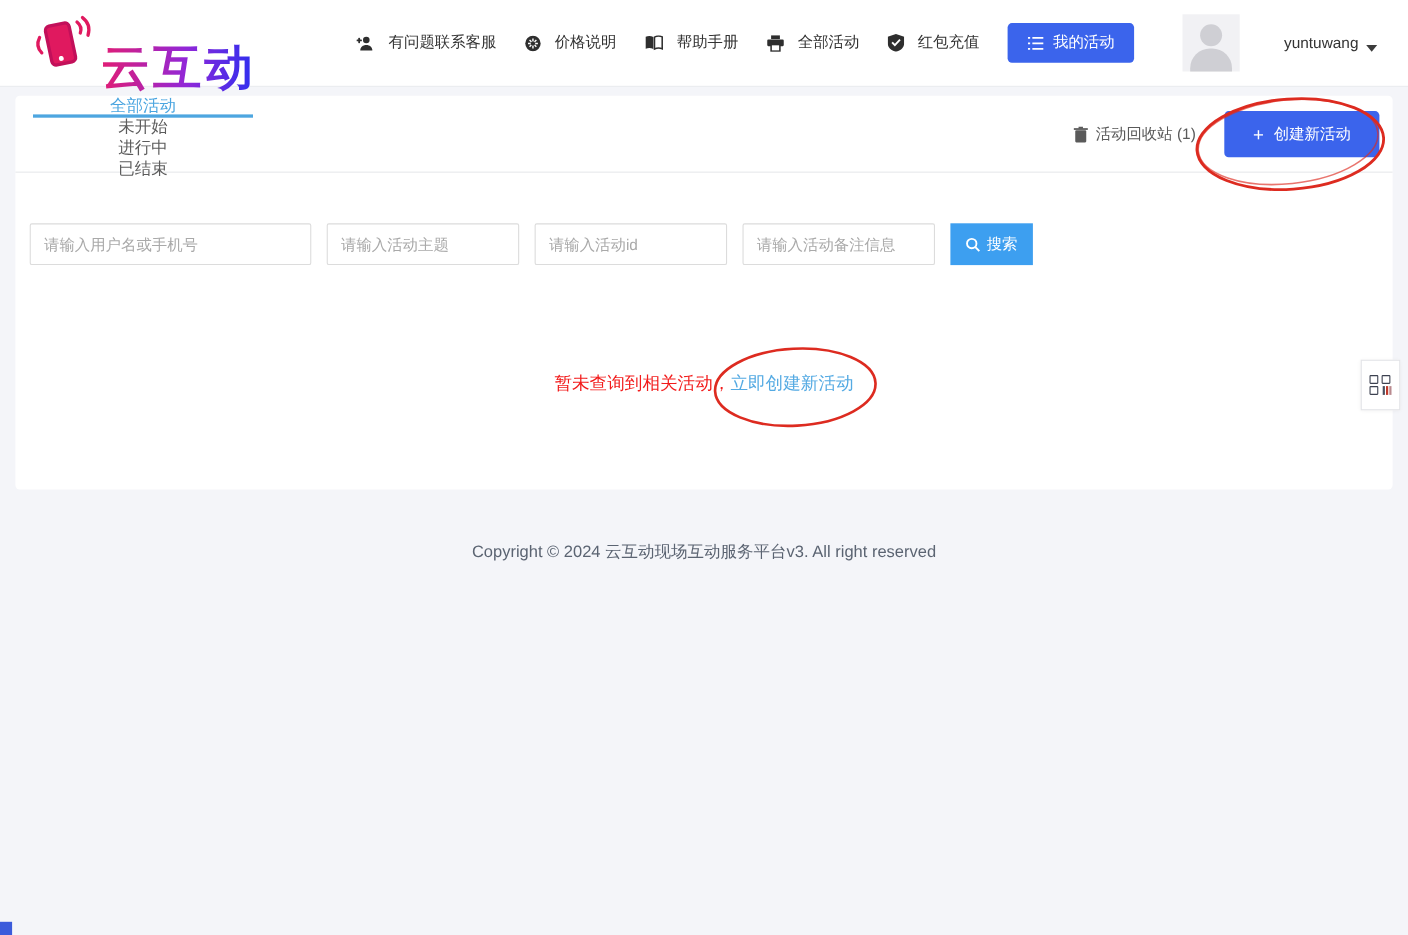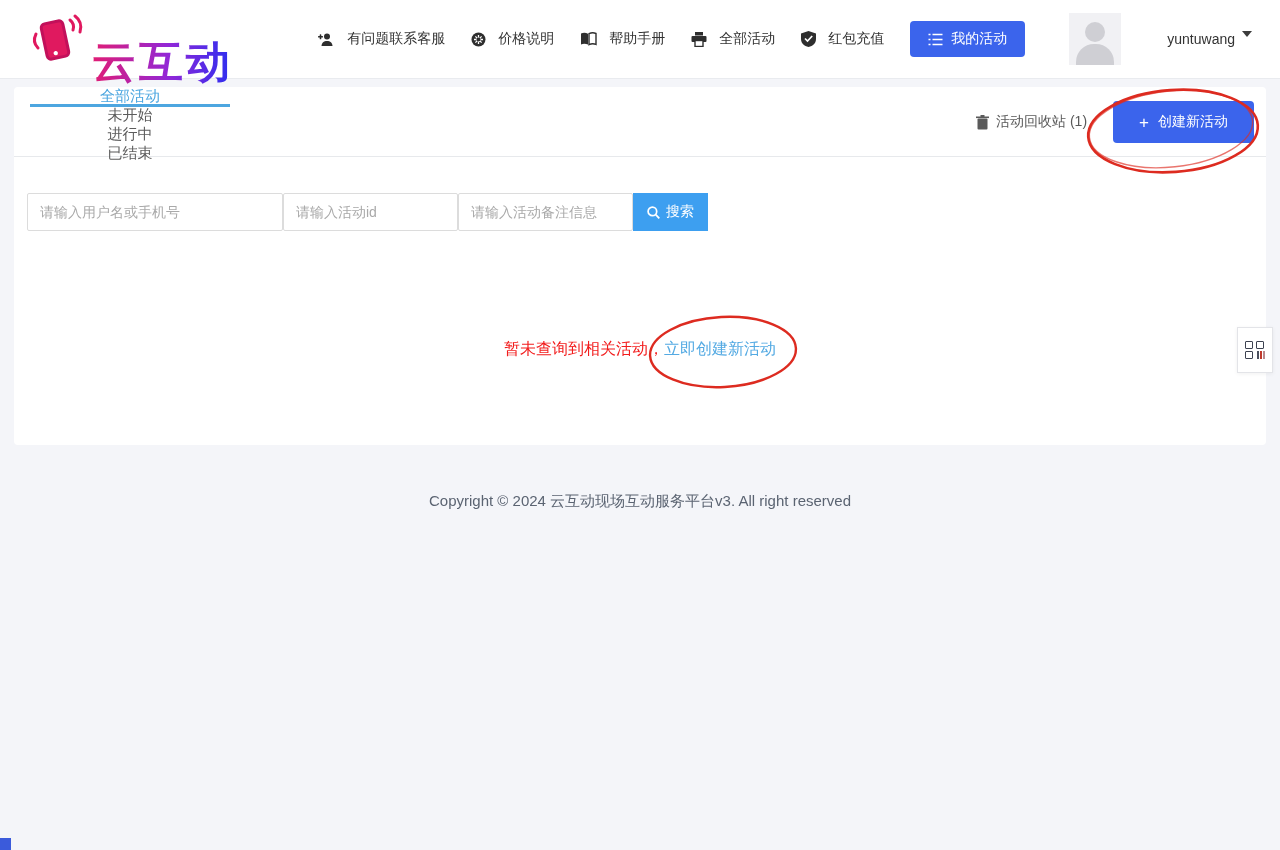--- a/index.html
+++ b/index.html
@@ -14,37 +14,37 @@
                 background:linear-gradient(90deg,#e11d74 0%, #9127d8 55%, #2b2ff0 100%);
                 -webkit-background-clip:text; background-clip:text; color:transparent;margin-top:46px; }
   .nav { margin-left:auto; display:flex; align-items:center; gap:26px; }
   .nav-item { display:flex; align-items:center; gap:12px; font-size:14px; color:#333; cursor:pointer; white-space:nowrap; }
   .nav-item svg { display:block; }
   .btn-primary { display:flex; align-items:center; gap:8px; background:#3b64ec; color:#fff; border:none;
                  border-radius:4px; font-size:14px; padding:9px 18px; cursor:pointer; font-family:inherit; }
   .avatar { width:52px; height:52px; background:#f1f1f4; margin-left:18px; position:relative; overflow:hidden; }
   .avatar .head { position:absolute; left:16px; top:9px; width:20px; height:20px; border-radius:50%; background:#cfcfd4; }
   .avatar .body { position:absolute; left:7px; top:31px; width:38px; height:26px; border-radius:18px 18px 0 0; background:#cfcfd4; }
-  .user { display:flex; align-items:flex-start; gap:7px; margin-left:20px; font-size:14px; color:#333; cursor:pointer; }
+  .user { display:flex; align-items:flex-end; gap:7px; margin-left:14px; font-size:14px; color:#333; cursor:pointer; }
   .caret { width:0; height:0; border-left:5px solid transparent; border-right:5px solid transparent; border-top:6px solid #3c3c3c; }
 
   
   .card { position:absolute; left:14px; top:87px; width:1252px; height:358px; background:#fff; border-radius:4px; }
   .tabbar { position:relative; height:70px; border-bottom:1px solid #e7e9ec; display:flex; align-items:stretch; padding-left:16px;flex-direction:column; }
   .tab { width:200px; display:flex; align-items:center; justify-content:center; font-size:15px; color:#5c5c5c;
          cursor:pointer; position:relative; }
   .tab.active { color:#4aa5e0; }
   .tab.active::after { content:""; position:absolute; left:0; right:0; bottom:-1px; height:3px; background:#4da6e0; }
   .tab-tools { position:absolute; right:12px; top:0; height:70px; display:flex; align-items:center; gap:26px; }
   .recycle { display:flex; align-items:center; gap:7px; font-size:14px; color:#5a5a5a; cursor:pointer; }
   .btn-create { display:flex; align-items:center; gap:9px; background:#3b64ec; color:#fff; border:none; border-radius:4px;
                 font-size:14px; padding:12px 26px; cursor:pointer; font-family:inherit; }
   .plus { font-size:17px; line-height:1; font-weight:400; }
 
-  .search-row { position:absolute; left:13px; top:106px; display:flex; }
+  .search-row { position:absolute; left:13px; top:116px; display:flex; gap:14px; }
   .search-row input { height:38px; border:1px solid #dcdcdc; border-radius:2px; background:#fff; padding:0 12px;
                       font-size:14px; color:#333; font-family:inherit; outline:none; }
   .search-row input::placeholder { color:#a9a9a9; }
   .in-1 { width:256px; } .in-2,.in-3,.in-4 { width:175px; }
   .btn-search { height:38px; width:75px; background:#3d9ff0; border:none; border-radius:0; color:#fff; font-size:14px;
                 display:flex; align-items:center; justify-content:center; gap:6px; cursor:pointer; font-family:inherit; }
 
   .empty { position:absolute; left:0; top:252px; width:100%; text-align:center; font-size:16px; }
   .empty .msg { color:#f21c1c; }
   .empty .link { color:#54aae3; cursor:pointer; text-decoration:none; }
@@ -177,20 +177,21 @@
         </div>
         <button class="btn-create">
           <span class="plus">+</span>
           <span>创建新活动</span>
         </button>
       </div>
     </div>
 
     <div class="search-row">
       <input class="in-1" type="text" placeholder="请输入用户名或手机号" style="">
+      <input class="in-2" type="text" placeholder="请输入活动主题" style="">
       <input class="in-3" type="text" placeholder="请输入活动id" style="">
       <input class="in-4" type="text" placeholder="请输入活动备注信息" style="">
       <button class="btn-search">
         <svg class="ic" width="13" height="13" viewBox="0 0 13 13">
           <circle cx="5.4" cy="5.4" r="4.3" fill="none" stroke="#fff" stroke-width="1.7"></circle>
           <path d="M8.7 8.7 L12.3 12.3" stroke="#fff" stroke-width="1.8"></path>
         </svg>
         <span>搜索</span>
       </button>
     </div>

